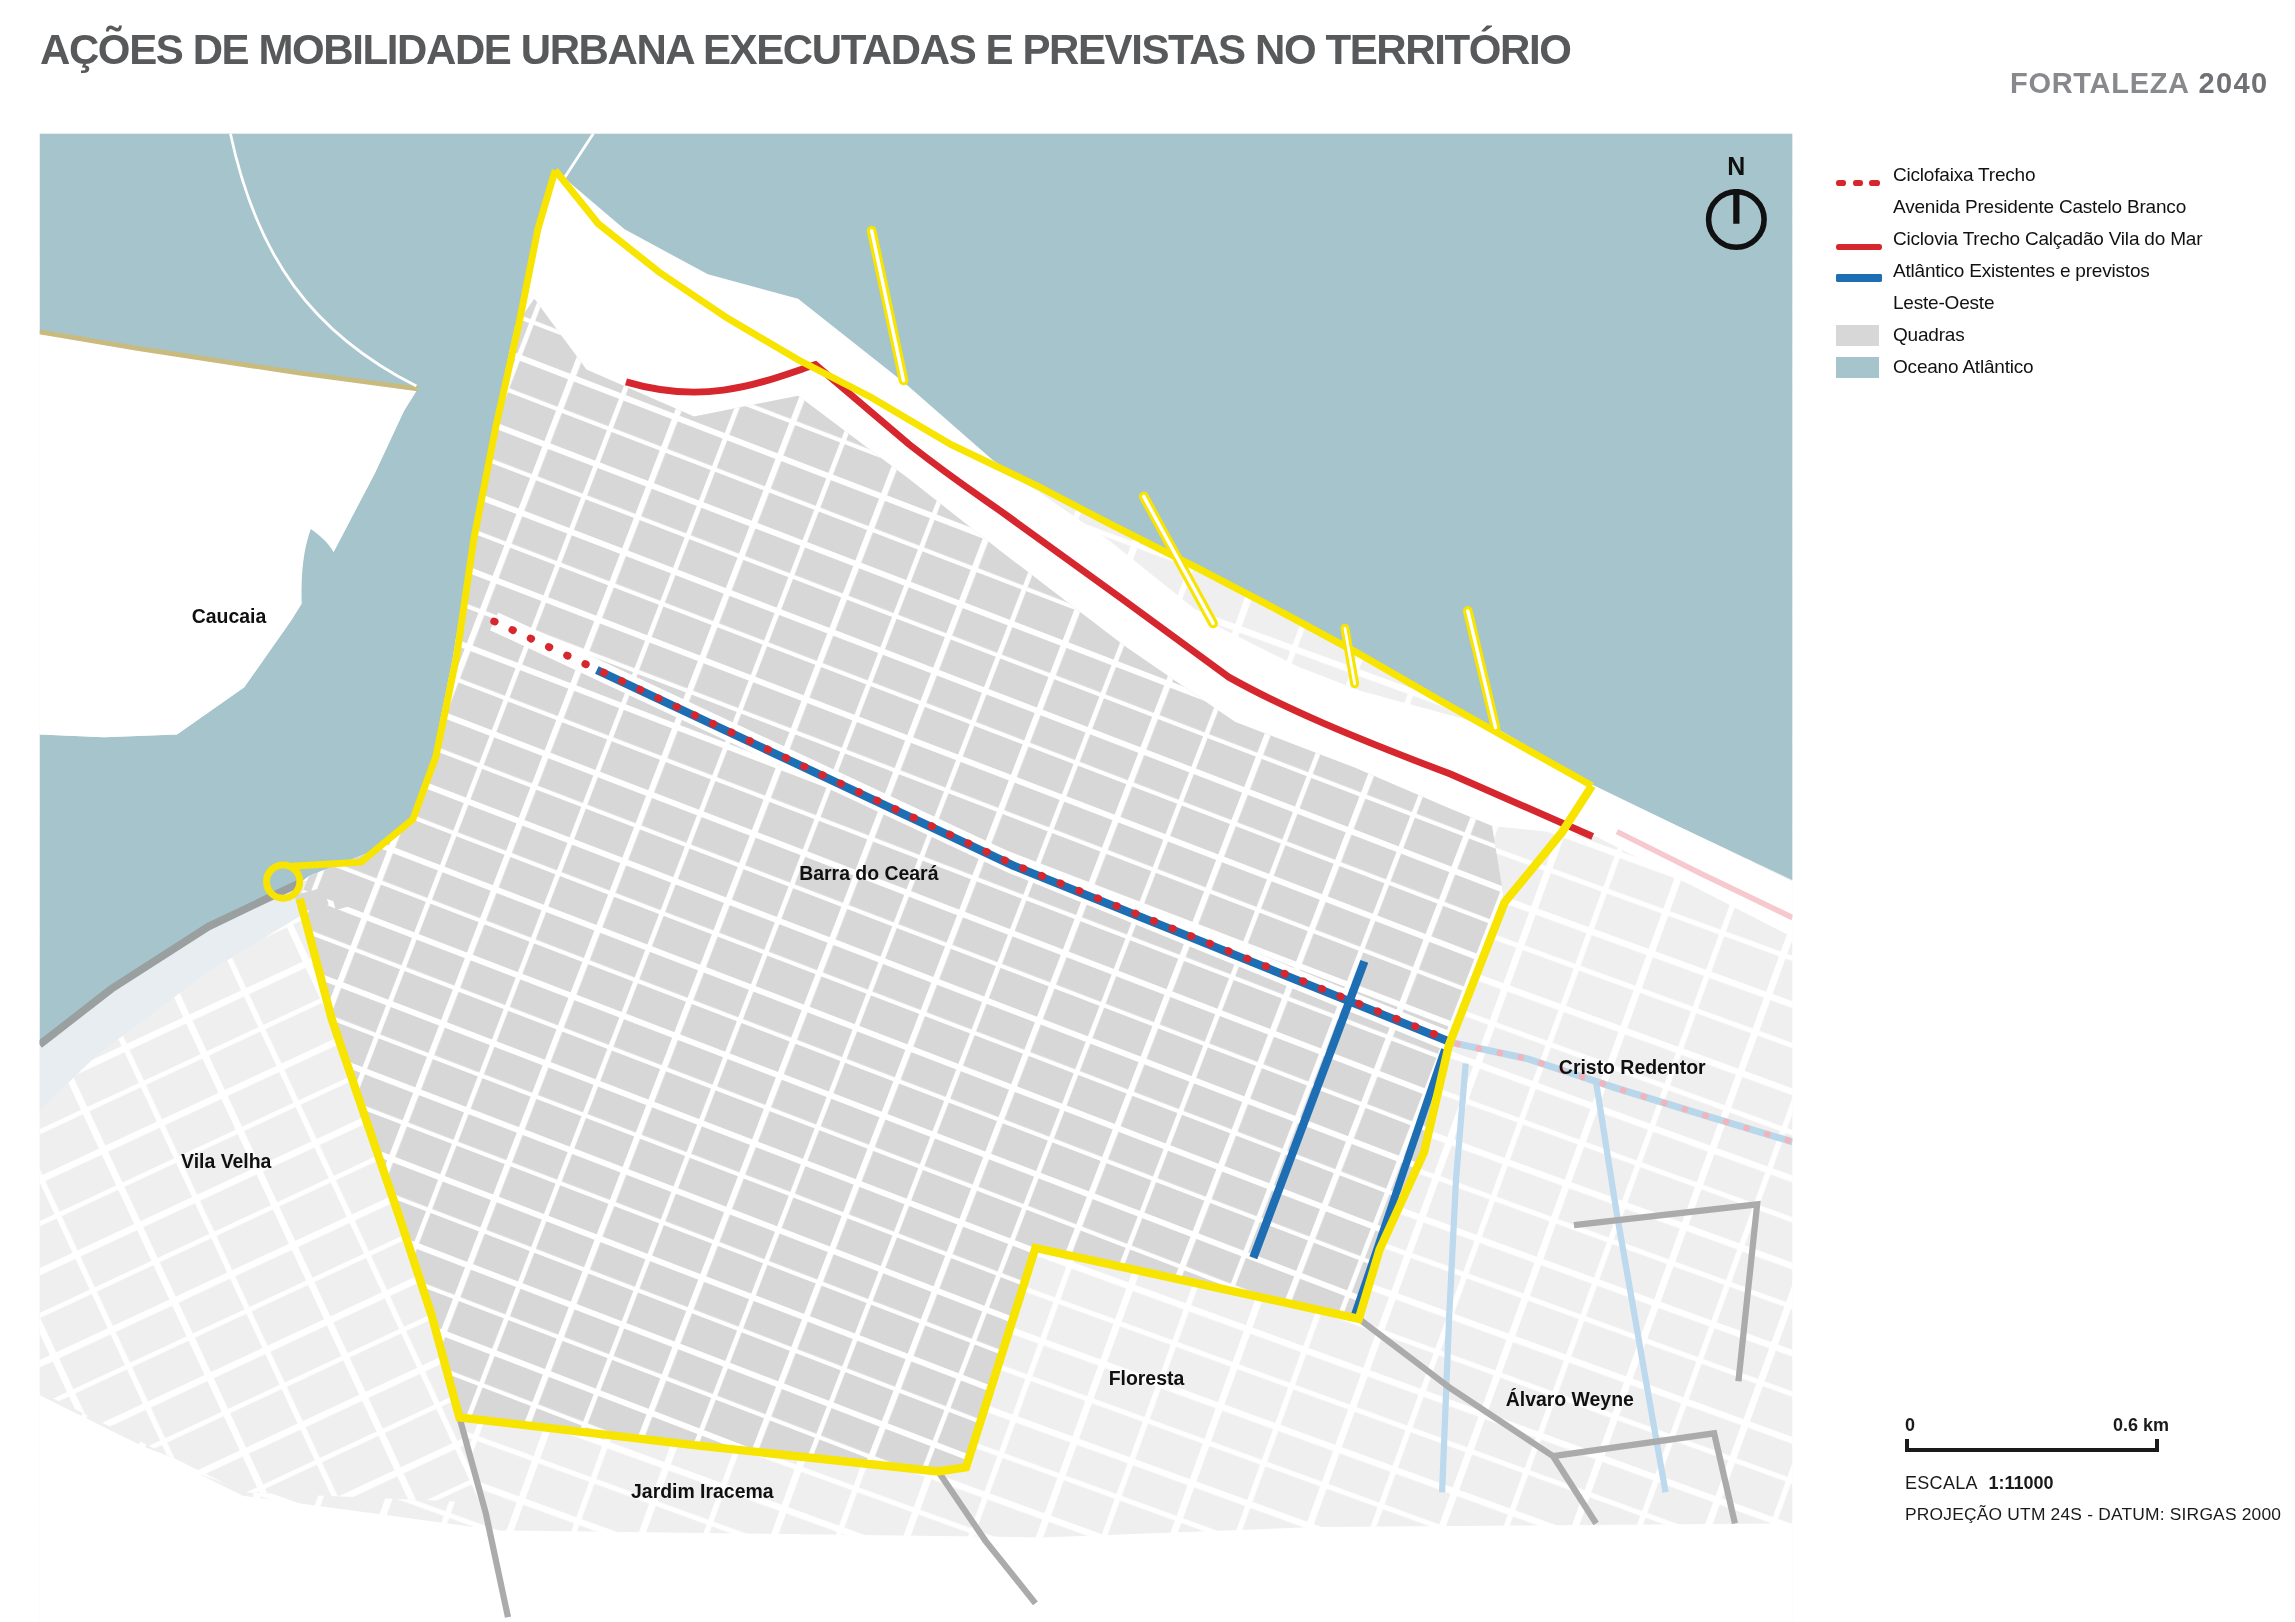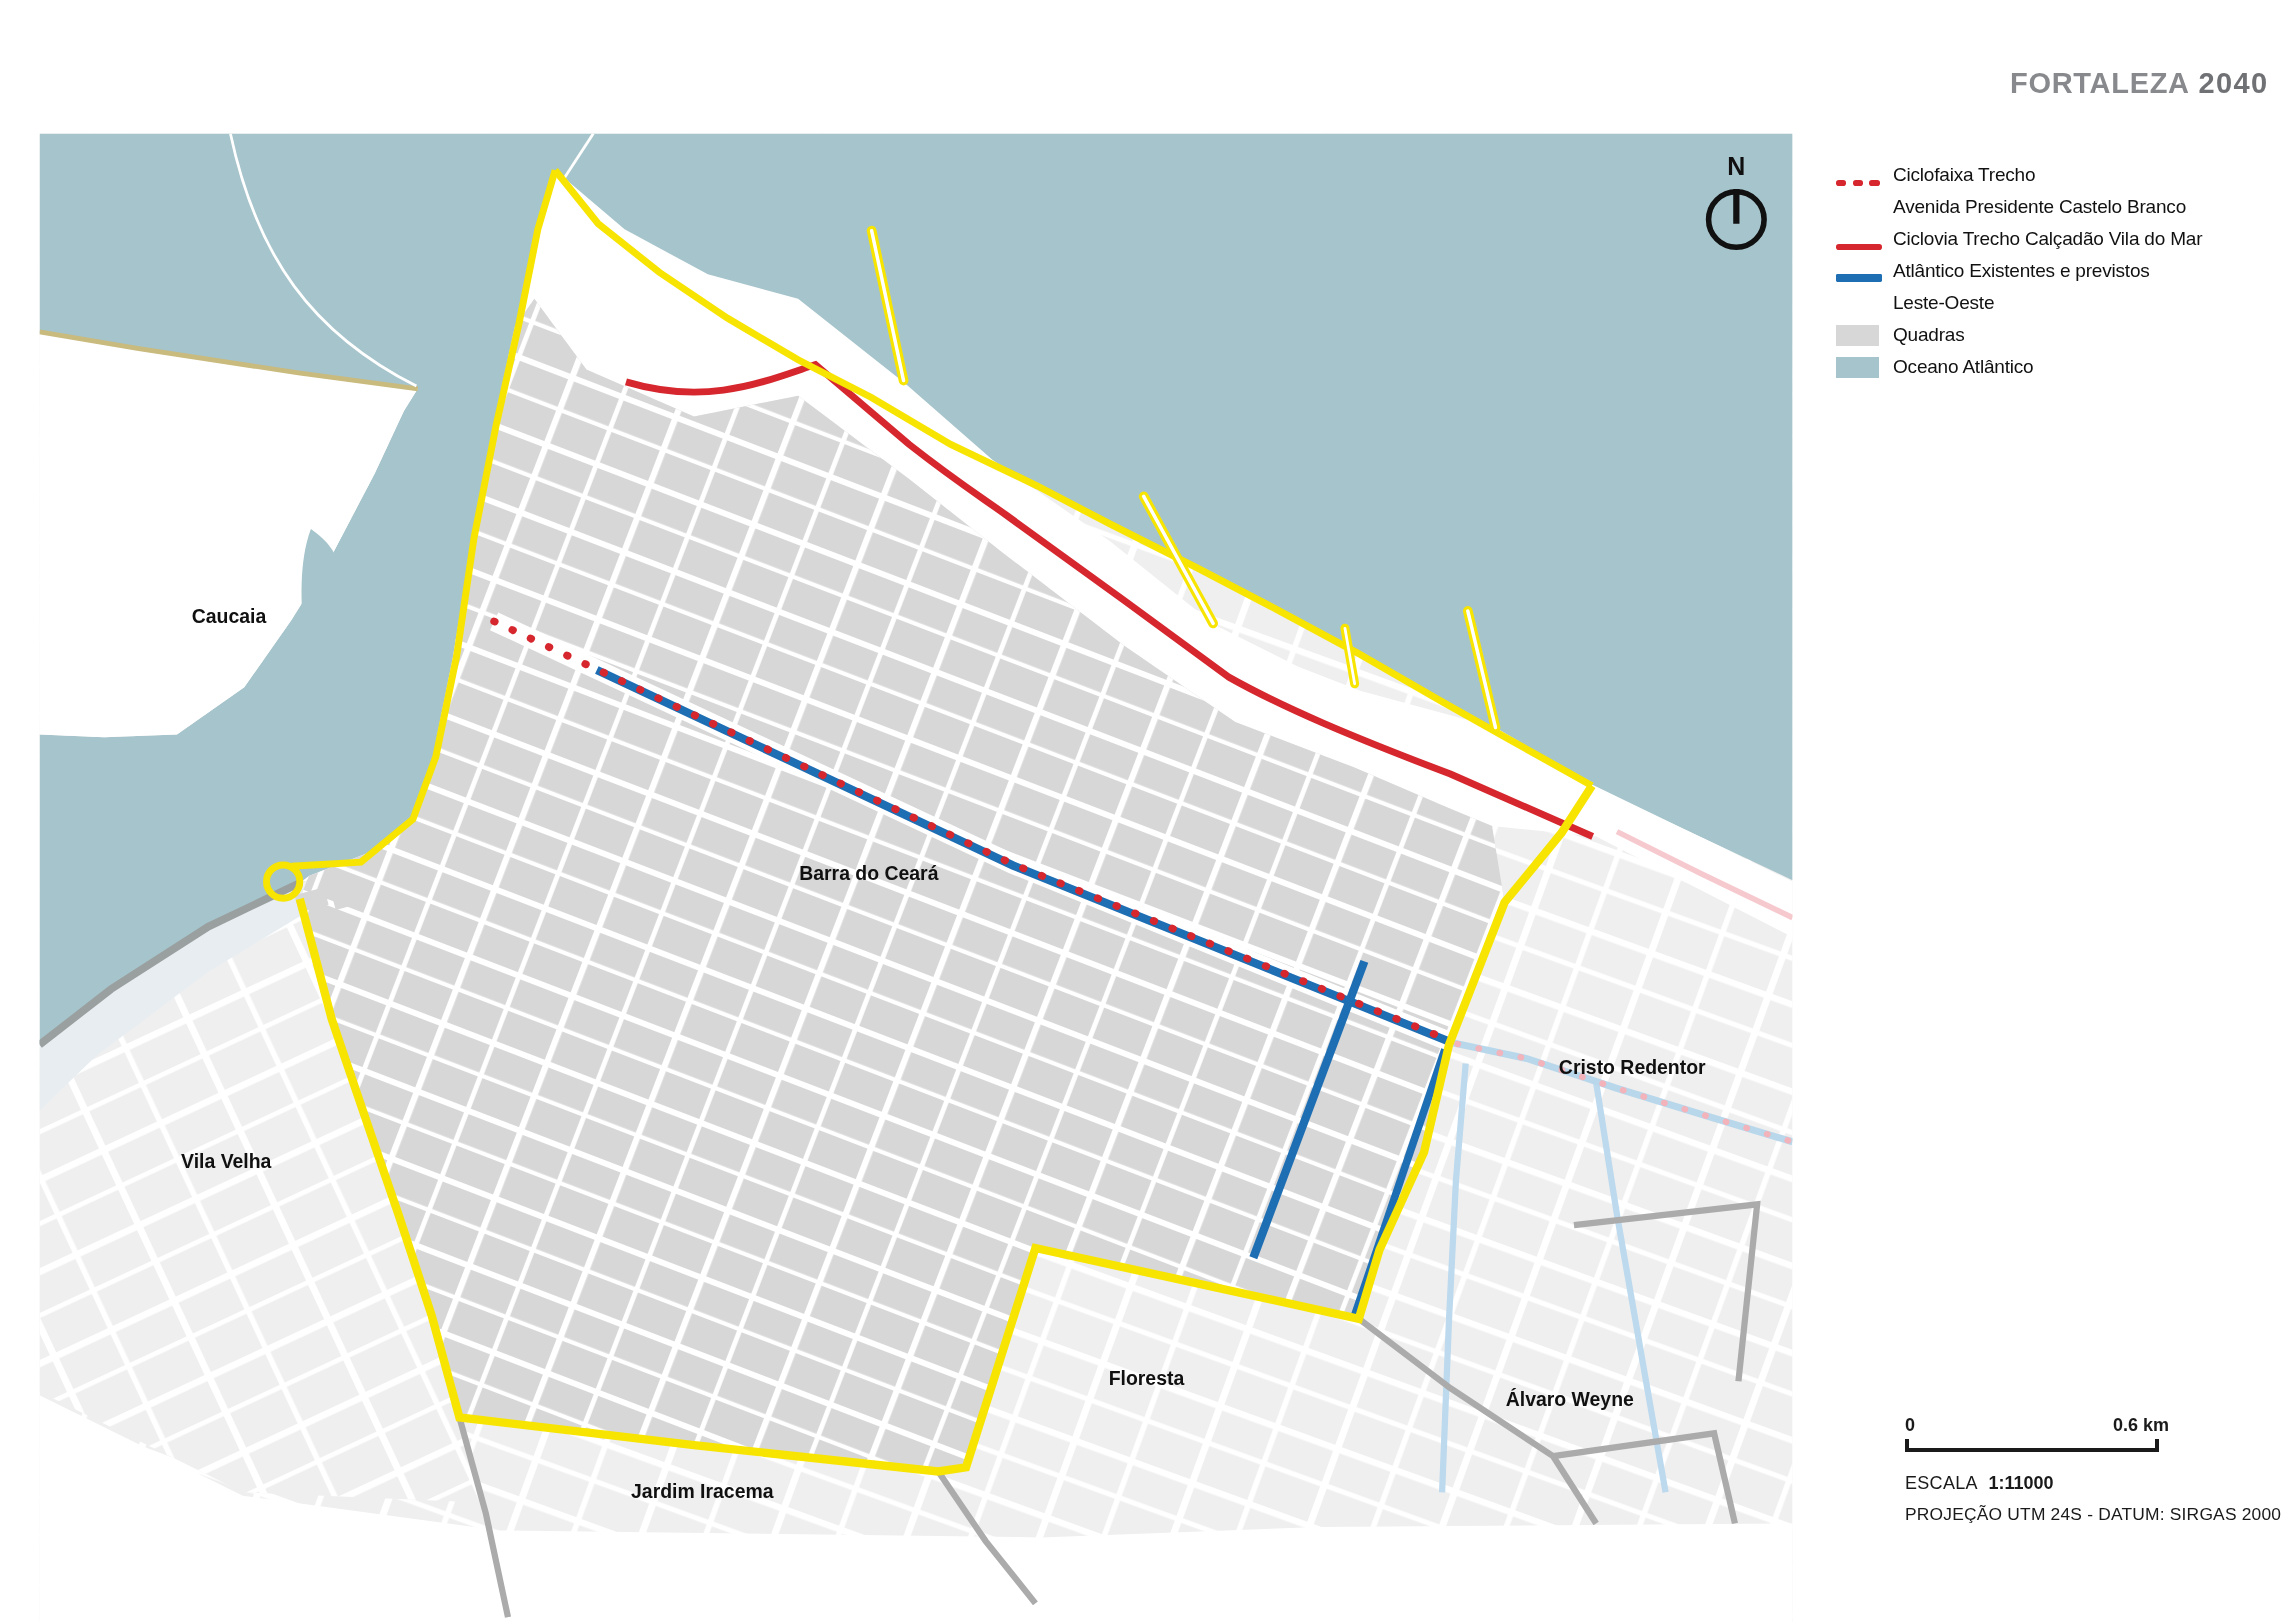--- a/index.html
+++ b/index.html
@@ -190,20 +190,21 @@
       <text class="map-label" x="330" y="898" text-anchor="middle">Caucaia</text>
       <text class="map-label" x="326" y="1682" text-anchor="middle">Vila Velha</text>
       <text class="map-label" x="1252" y="1268" text-anchor="middle">Barra do Ceará</text>
       <text class="map-label" x="2352" y="1547" text-anchor="middle">Cristo Redentor</text>
       <text class="map-label" x="1652" y="1996" text-anchor="middle">Floresta</text>
       <text class="map-label" x="2262" y="2026" text-anchor="middle">Álvaro Weyne</text>
       <text class="map-label" x="1012" y="2158" text-anchor="middle">Jardim Iracema</text>
     </g>
   </svg>
 
+  <div class="page-title">AÇÕES DE MOBILIDADE URBANA EXECUTADAS E PREVISTAS NO TERRITÓRIO</div>
   <div class="logo"><span class="brand">FORTALEZA</span>&nbsp;<span class="year">2040</span></div>
 
   <div class="legend">
     <div class="legend-row">
       <div class="legend-swatch-col">
           <div class="sw-dash">
             <i></i>
             <i></i>
             <i></i>
           </div>

